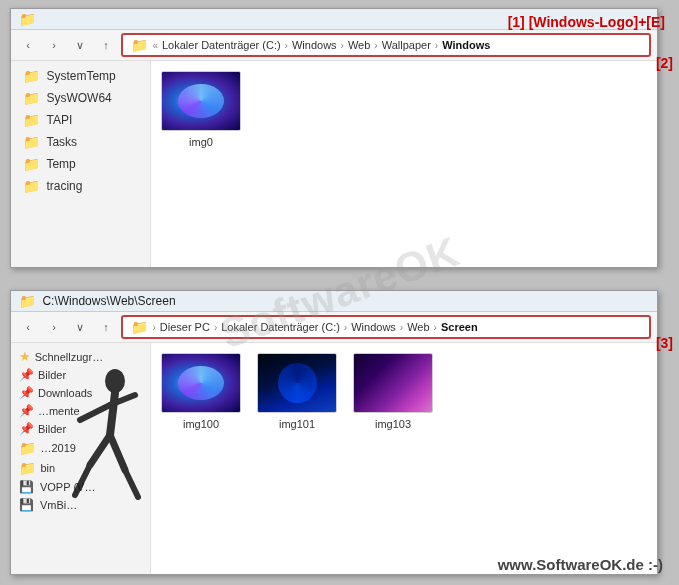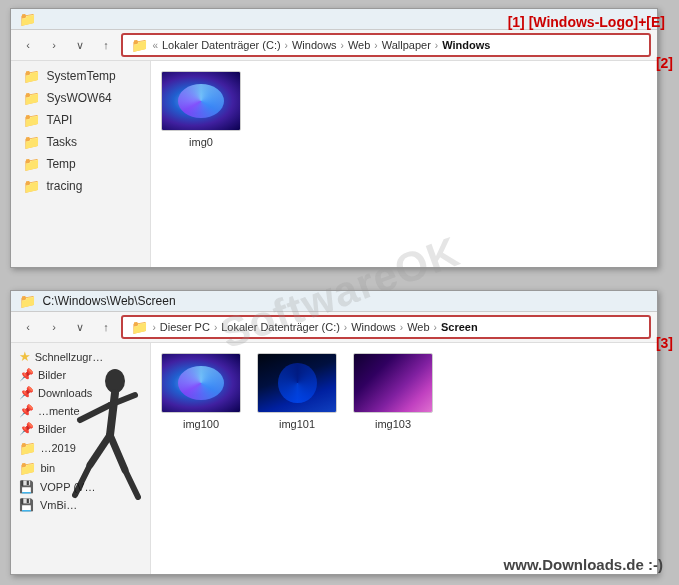--- a/index.html
+++ b/index.html
@@ -494,21 +494,21 @@
     </div>
   </div>
 </div>
 
 <div class="annotation" style="top: 335px; right: 6px;">
   <span>[3]</span>
 </div>
 
 <div class="watermark">SoftwareOK</div>
 
-<div class="website-label">www.Downloads.de :-)</div>
+<div class="website-label">www.SoftwareOK.de :-)</div>
 
 <svg style="position:absolute;bottom:80px;left:60px;z-index:50;opacity:0.85;" width="90" height="140" viewBox="0 0 90 140">
 
   <ellipse cx="55" cy="16" rx="10" ry="12" fill="#111"></ellipse>
   <line x1="55" y1="28" x2="50" y2="70" stroke="#111" stroke-width="8" stroke-linecap="round"></line>
   <line x1="50" y1="40" x2="20" y2="55" stroke="#111" stroke-width="6" stroke-linecap="round"></line>
   <line x1="50" y1="40" x2="75" y2="30" stroke="#111" stroke-width="6" stroke-linecap="round"></line>
   <line x1="50" y1="70" x2="30" y2="100" stroke="#111" stroke-width="7" stroke-linecap="round"></line>
   <line x1="50" y1="70" x2="65" y2="105" stroke="#111" stroke-width="7" stroke-linecap="round"></line>
   <line x1="30" y1="100" x2="15" y2="130" stroke="#111" stroke-width="6" stroke-linecap="round"></line>

